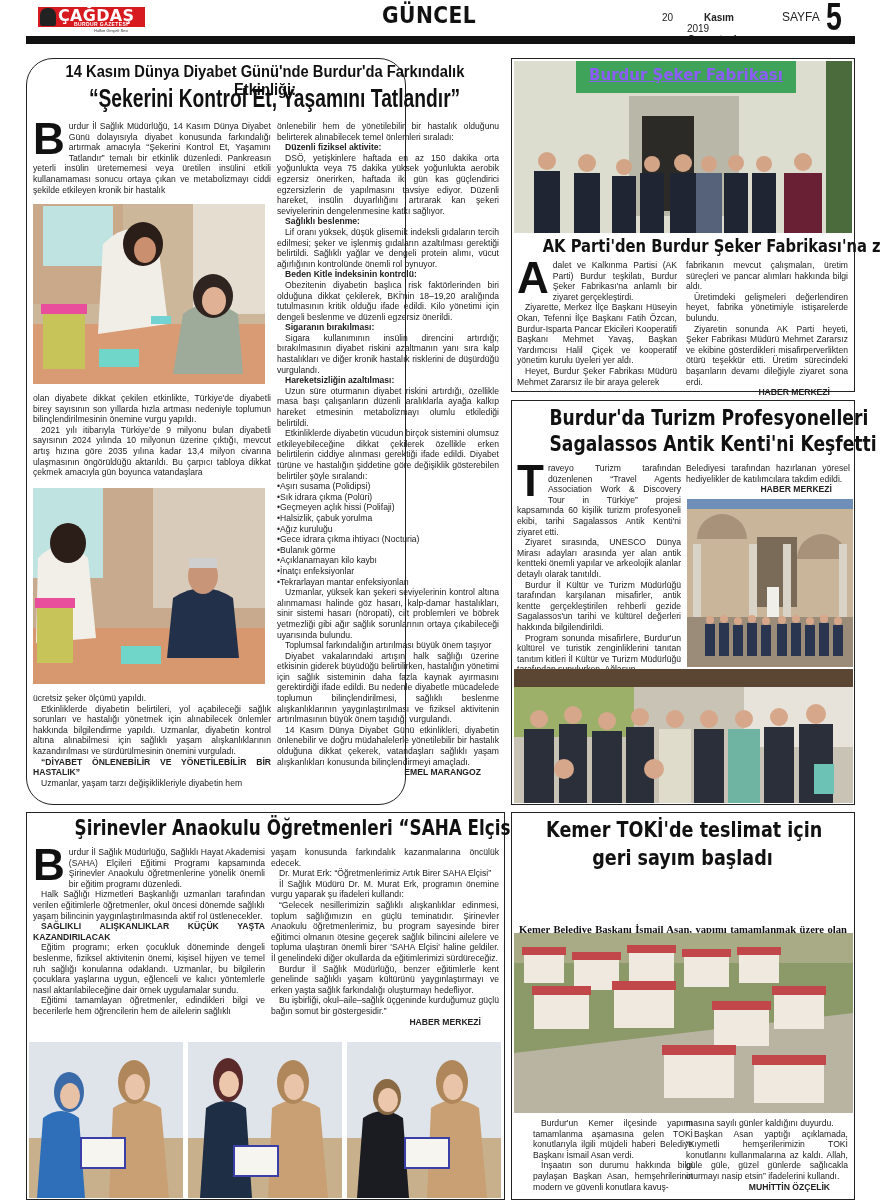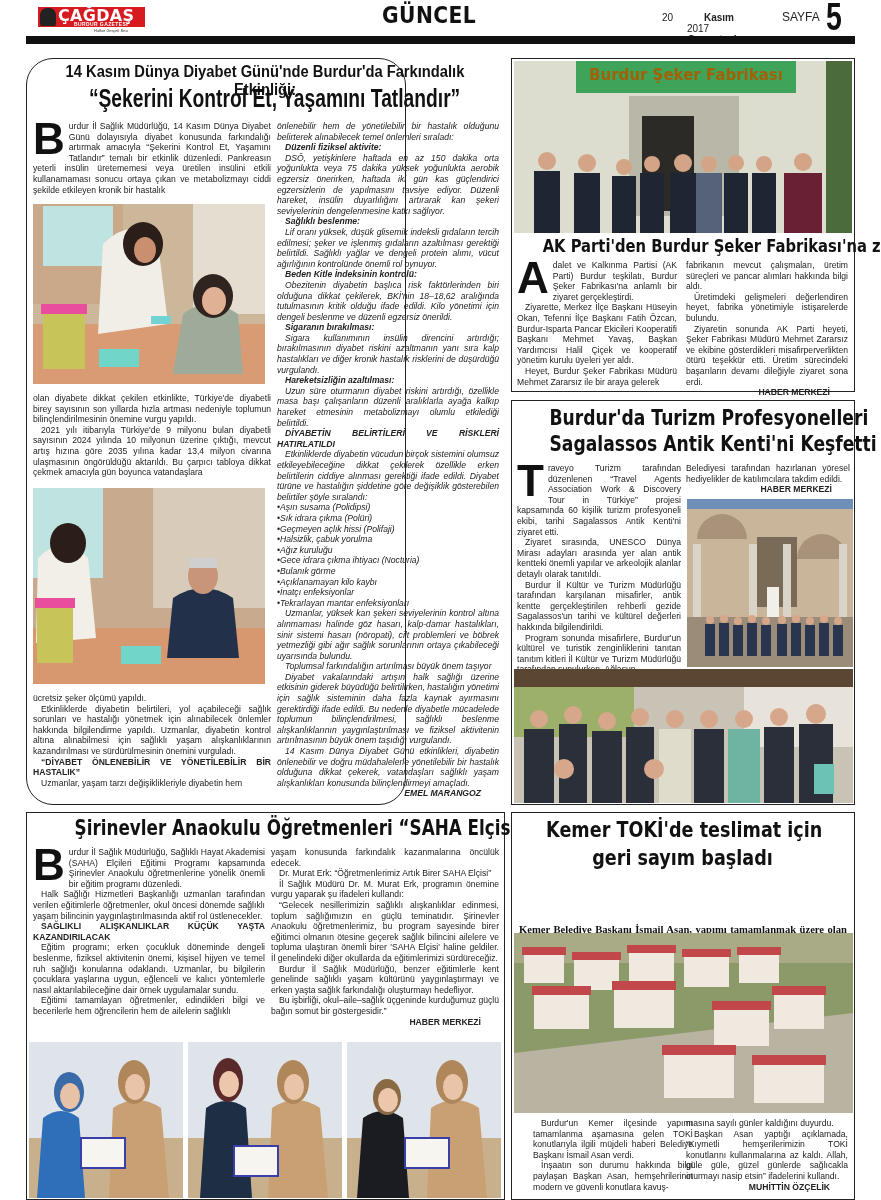--- a/index.html
+++ b/index.html
@@ -63,21 +63,21 @@
     <div class="logo-box"></div>
     <div class="logo-silhouette"></div>
     <span class="logo-name">ÇAĞDAŞ</span>
     <span class="logo-sub">BURDUR GAZETESİ</span>
     <span class="logo-tag">Halkın Gerçek Sesi</span>
   </div>
   <div class="section-title">GÜNCEL</div>
   <div class="dateline">
     <span>20</span>
     <b>Kasım</b>
-    <span>2017</span>
+    <span>2019</span>
     <b>Cumartesi</b>
   </div>
   <span class="page-label">SAYFA</span>
   <span class="page-num">5</span>
   <div class="rule-bar"></div>
 </header>
 
 <article class="box" id="a1">
   <div class="kicker">14 Kasım Dünya Diyabet Günü'nde Burdur'da Farkındalık Etkinliği:</div>
   <div class="main-head">“Şekerini Kontrol Et, Yaşamını Tatlandır”</div>
@@ -128,33 +128,32 @@
     </svg>
   </div>
 
   <div class="col" style="left:6px; top:634px; width:238px;">
     <p class="no-ind">ücretsiz şeker ölçümü yapıldı.</p>
     <p>Etkinliklerde diyabetin belirtileri, yol açabileceği sağlık sorunları ve hastalığı yönetmek için alınabilecek önlemler hakkında bilgilendirme yapıldı. Uzmanlar, diyabetin kontrol altına alınabilmesi için sağlıklı yaşam alışkanlıklarının kazandırılması ve sürdürülmesinin önemini vurguladı.</p>
     <p class="caps">“DİYABET ÖNLENEBİLİR VE YÖNETİLEBİLİR BİR HASTALIK”</p>
     <p>Uzmanlar, yaşam tarzı değişiklikleriyle diyabetin hem</p>
   </div>
 
-  <div class="col" style="left:250px; top:62px; width:222px;font-style:italic;">
+  <div class="col" style="left:250px; top:62px; width:222px;">
     <p class="no-ind">önlenebilir hem de yönetilebilir bir hastalık olduğunu belirterek alınabilecek temel önlemleri sıraladı:</p>
     <p class="sub">Düzenli fiziksel aktivite:</p>
     <p>DSÖ, yetişkinlere haftada en az 150 dakika orta yoğunlukta veya 75 dakika yüksek yoğunlukta aerobik egzersiz önerirken, haftada iki gün kas güçlendirici egzersizlerin de yapılmasını tavsiye ediyor. Düzenli hareket, insülin duyarlılığını artırarak kan şekeri seviyelerinin dengelenmesine katkı sağlıyor.</p>
     <p class="sub">Sağlıklı beslenme:</p>
     <p>Lif oranı yüksek, düşük glisemik indeksli gıdaların tercih edilmesi; şeker ve işlenmiş gıdaların azaltılması gerektiği belirtildi. Sağlıklı yağlar ve dengeli protein alımı, vücut ağırlığının kontrolünde önemli rol oynuyor.</p>
     <p class="sub">Beden Kitle İndeksinin kontrolü:</p>
-    <p>Obezitenin diyabetin başlıca risk faktörlerinden biri olduğuna dikkat çekilerek, BKİ'nin 18–18,62 aralığında tutulmasının kritik olduğu ifade edildi. Kilo yönetimi için dengeli beslenme ve düzenli egzersiz önerildi.</p>
+    <p>Obezitenin diyabetin başlıca risk faktörlerinden biri olduğuna dikkat çekilerek, BKİ'nin 18–19,20 aralığında tutulmasının kritik olduğu ifade edildi. Kilo yönetimi için dengeli beslenme ve düzenli egzersiz önerildi.</p>
     <p class="sub">Sigaranın bırakılması:</p>
     <p>Sigara kullanımının insülin direncini artırdığı; bırakılmasının diyabet riskini azaltmanın yanı sıra kalp hastalıkları ve diğer kronik hastalık risklerini de düşürdüğü vurgulandı.</p>
     <p class="sub">Hareketsizliğin azaltılması:</p>
     <p>Uzun süre oturmanın diyabet riskini artırdığı, özellikle masa başı çalışanların düzenli aralıklarla ayağa kalkıp hareket etmesinin metabolizmayı olumlu etkilediği belirtildi.</p>
-    <p class="caps">DİYABETİN BELİRTİLERİ VE RİSKLERİ HATIRLATILDI</p>
     <p>Etkinliklerde diyabetin vücudun birçok sistemini olumsuz etkileyebileceğine dikkat çekilerek özellikle erken belirtilerin ciddiye alınması gerektiği ifade edildi. Diyabet türüne ve hastalığın şiddetine göre değişiklik gösterebilen belirtiler şöyle sıralandı:</p>
     <div>
       <p class="no-ind">•Aşırı susama (Polidipsi)</p>
       <p class="no-ind">•Sık idrara çıkma (Polüri)</p>
       <p class="no-ind">•Geçmeyen açlık hissi (Polifaji)</p>
       <p class="no-ind">•Halsizlik, çabuk yorulma</p>
       <p class="no-ind">•Ağız kuruluğu</p>
       <p class="no-ind">•Gece idrara çıkma ihtiyacı (Nocturia)</p>
       <p class="no-ind">•Bulanık görme</p>
       <p class="no-ind">•Açıklanamayan kilo kaybı</p>
@@ -193,21 +192,21 @@
           <circle cx="73" cy="102" r="9"></circle>
           <circle cx="110" cy="106" r="8"></circle>
         <circle cx="138" cy="103" r="8"></circle>
           <circle cx="169" cy="102" r="9"></circle>
           <circle cx="195" cy="103" r="8"></circle>
         <circle cx="222" cy="102" r="8"></circle>
           <circle cx="250" cy="103" r="8"></circle>
           <circle cx="289" cy="101" r="9"></circle>
       </g>
     </svg>
-    <span style="position:absolute; left:64px; top:5px; width:216px; text-align:center; font-family:'DejaVu Sans',sans-serif; font-weight:bold; font-size:15px; color:#a16207;">Burdur Şeker Fabrikası</span>
+    <span style="position:absolute; left:64px; top:5px; width:216px; text-align:center; font-family:'DejaVu Sans',sans-serif; font-weight:bold; font-size:15px; color:#8b5cf6;text-decoration:underline;">Burdur Şeker Fabrikası</span>
   </div>
   <div class="headline">AK Parti'den Burdur Şeker Fabrikası'na ziyaret</div>
   <div class="col" style="left:5px; top:201px; width:160px;">
     <p class="no-ind"><span class="dropcap">A</span><span>dalet ve Kalkınma Partisi (AK Parti) Burdur teşkilatı, Burdur Şeker Fabrikası'na anlamlı bir ziyaret gerçekleştirdi.</span></p>
     <p>Ziyarette, Merkez İlçe Başkanı Hüseyin Okan, Tefenni İlçe Başkanı Fatih Özcan, Burdur-Isparta Pancar Ekicileri Kooperatifi Başkanı Mehmet Yavaş, Başkan Yardımcısı Halil Çiçek ve kooperatif yönetim kurulu üyeleri yer aldı.</p>
     <p>Heyet, Burdur Şeker Fabrikası Müdürü Mehmet Zararsız ile bir araya gelerek</p>
   </div>
   <div class="col" style="left:174px; top:201px; width:162px;">
     <p class="no-ind">fabrikanın mevcut çalışmaları, üretim süreçleri ve pancar alımları hakkında bilgi aldı.</p>
     <p>Üretimdeki gelişmeleri değerlendiren heyet, fabrika yönetimiyle istişarelerde bulundu.</p>

